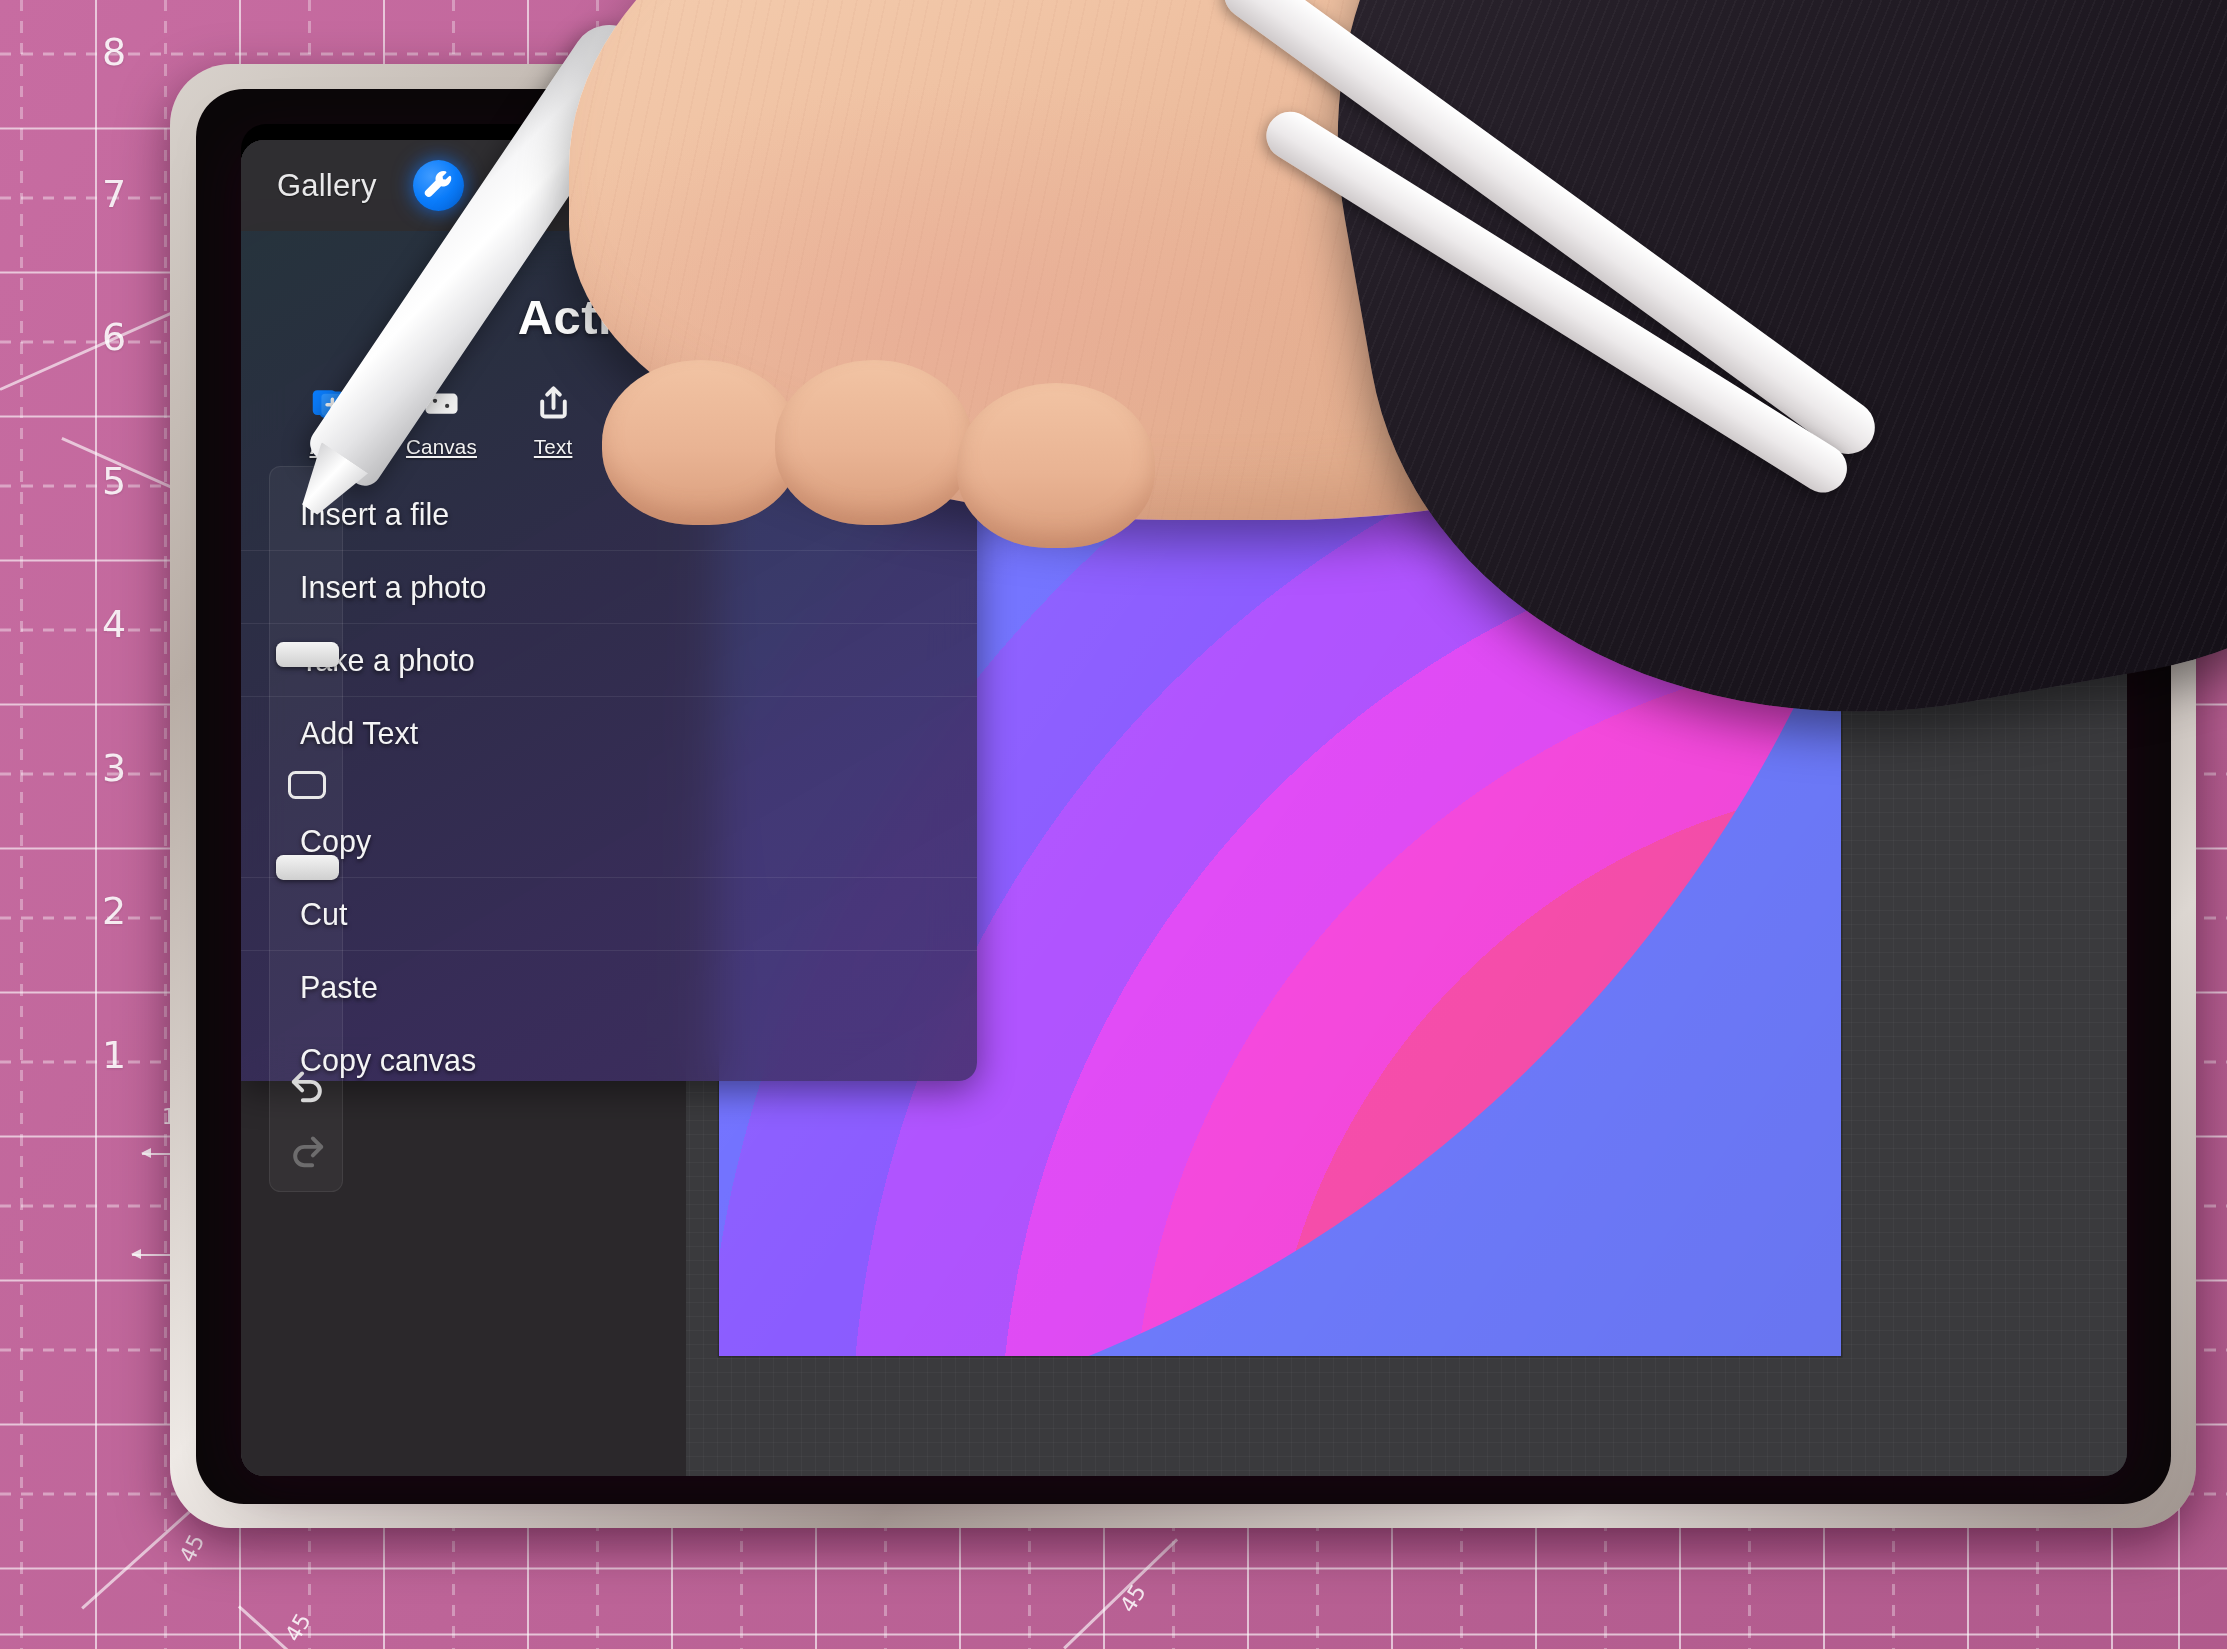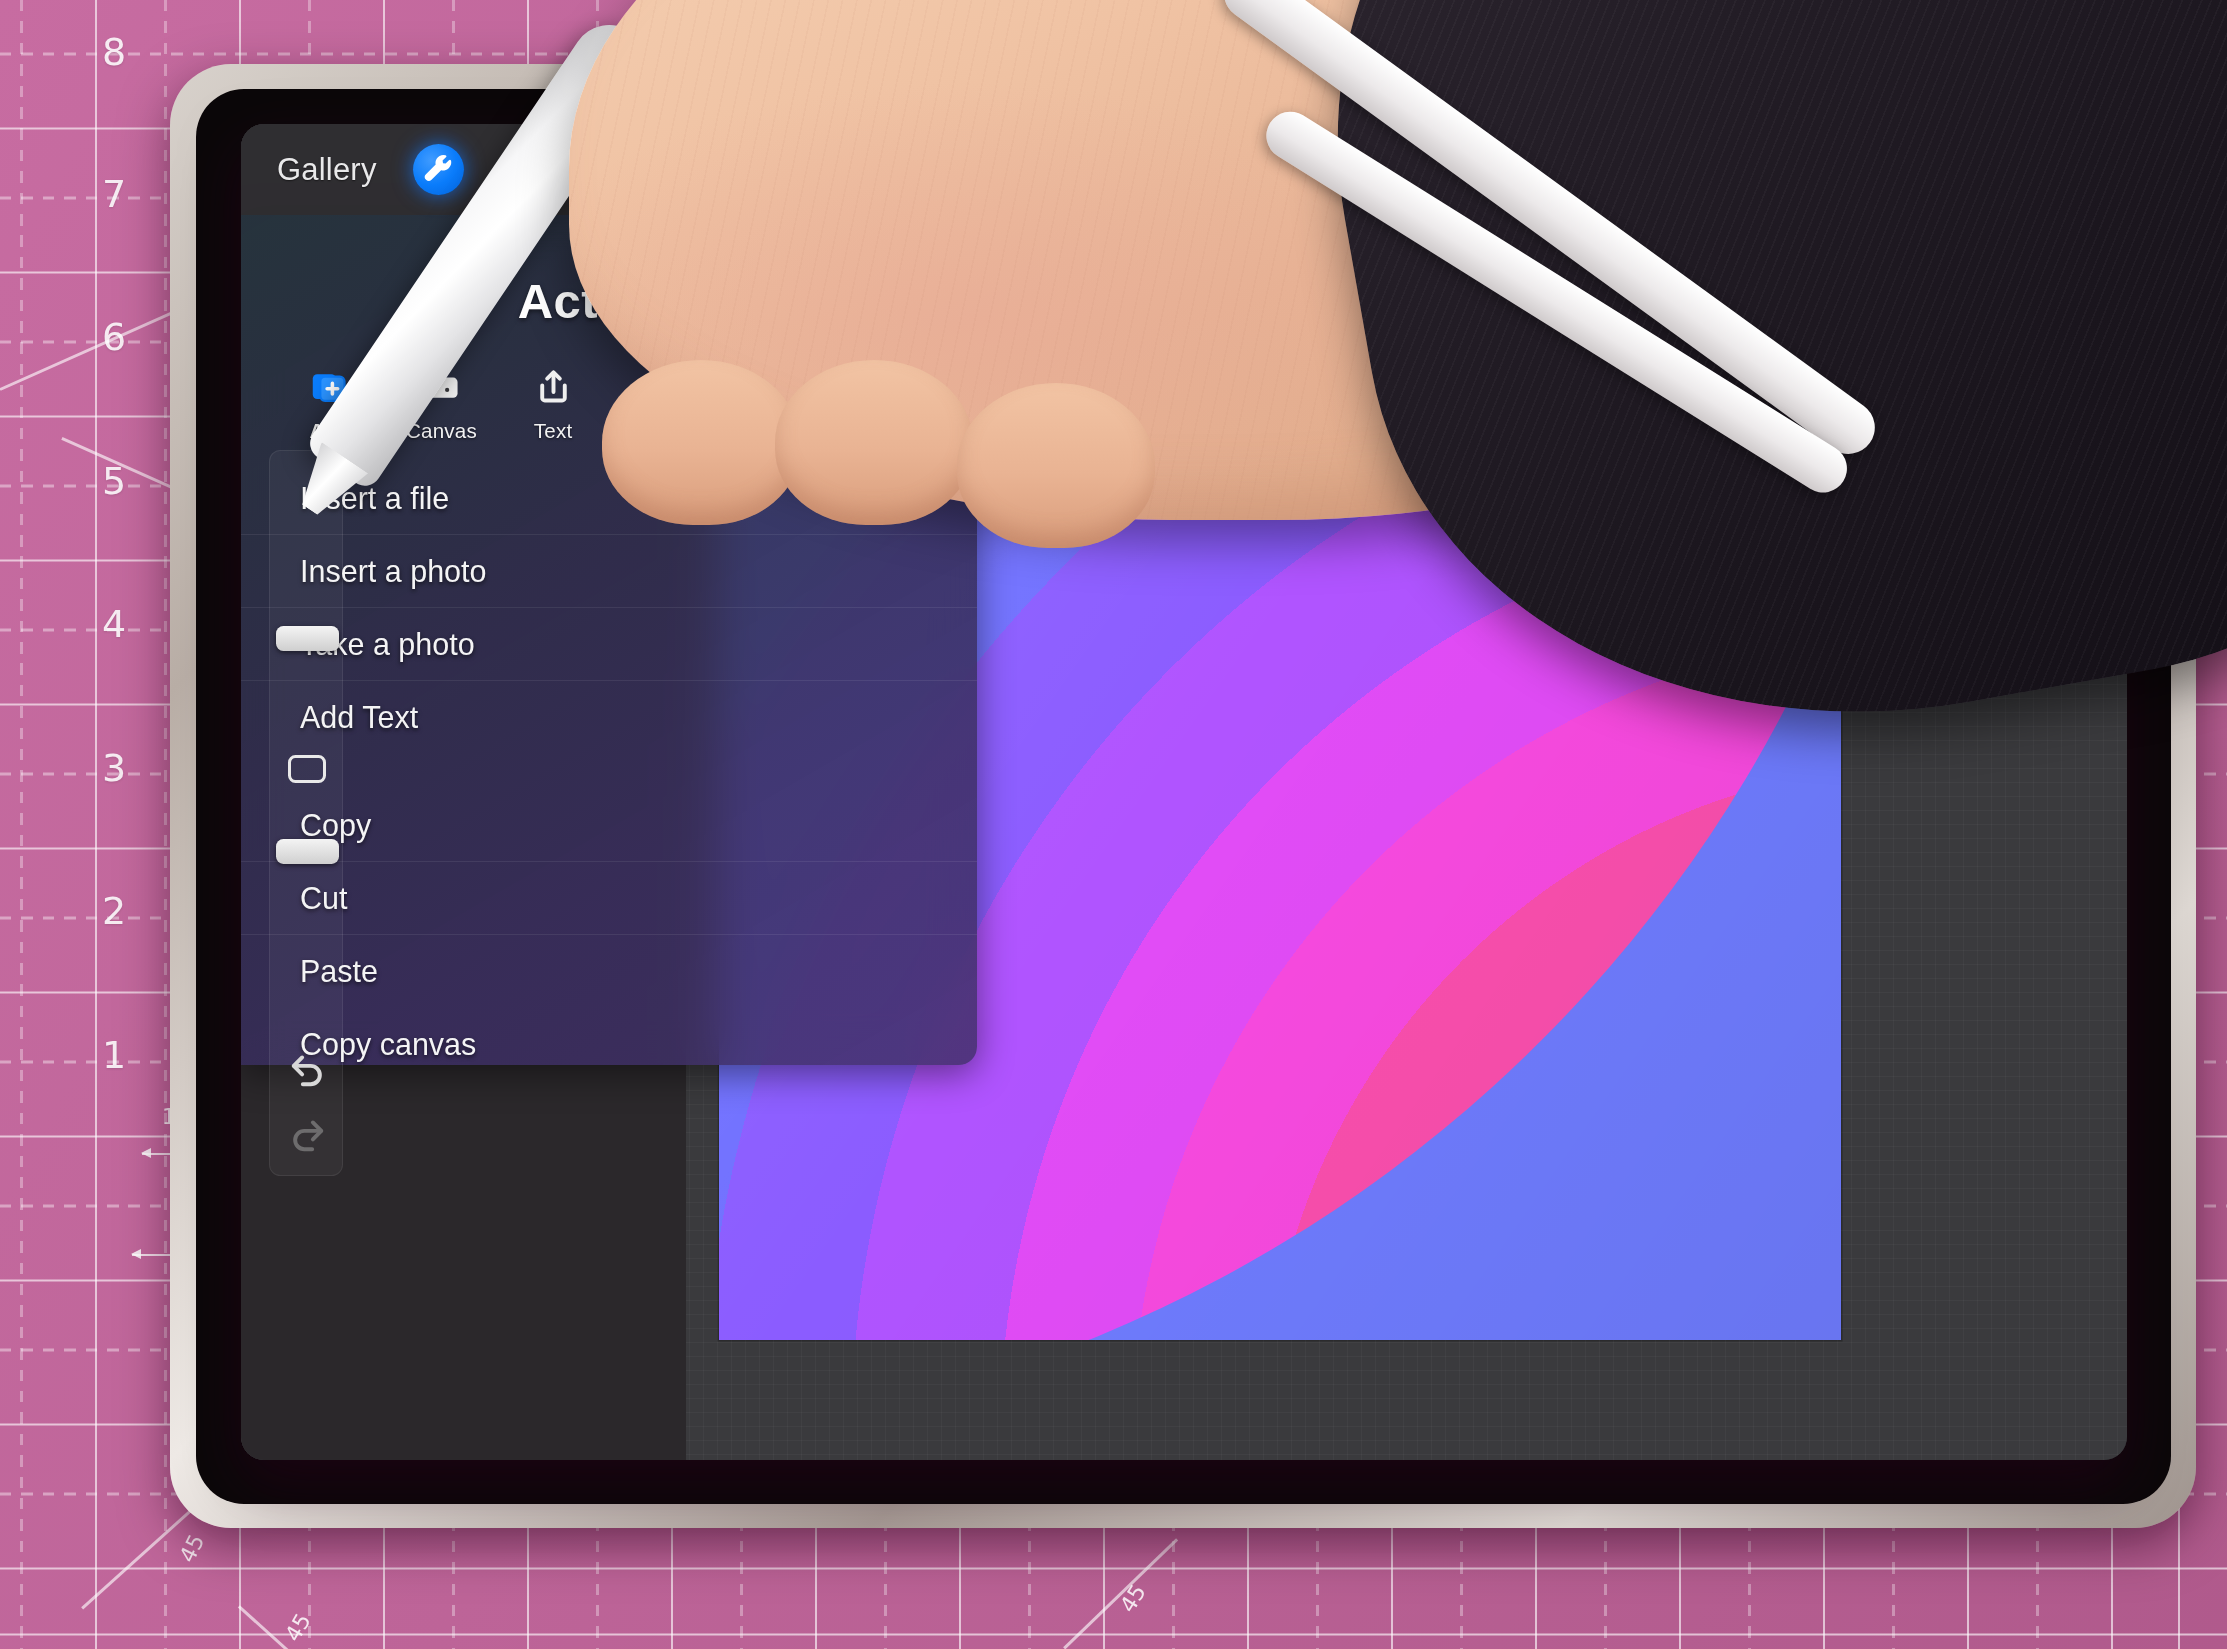--- a/index.html
+++ b/index.html
@@ -89,21 +89,21 @@
   }
   #ipad-bezel {
     position: absolute;
     left: 196px; top: 89px; width: 1975px; height: 1415px;
     border-radius: 48px;
     background: #0b0709;
   }
   
   #screen {
     position: absolute;
-    left: 241px; top: 124px; width: 1886px; height: 1336px;
+    left: 241px; top: 140px; width: 1886px; height: 1336px;
     border-radius: 23px;
     overflow: hidden;
     background: #2a2a2d;
   }
   
   #workspace {
     position: absolute; inset: 0;
     background: #3a3a3d;
     background-image:
       repeating-linear-gradient(to right, rgba(255,255,255,0.030) 0 0.8px, transparent 0.8px 14px),
@@ -163,20 +163,21 @@
   #tabs {
     position: absolute; left: 0; top: 147px; width: 100%;
     display: flex; justify-content: space-around;
     padding: 0 33px;
   }
   .tab { display: flex; flex-direction: column; align-items: center; gap: 10.7px; width: 97px; }
   .tab-ico { height: 46px; display: flex; align-items: flex-end; justify-content: center; }
   .tab-lbl {
     color: #f2f2f3; font-size: 20.6px; letter-spacing: 0.2px;
     text-shadow: 0 0.8px 2.5px rgba(0,0,0,0.65);
+    text-decoration: underline;
   }
   .tab.active .tab-lbl { font-weight: bold; color:#fff; }
 
   #menu { position: absolute; left: 0; top: 247px; width: 100%; }
   .menu-row {
     position: relative;
     height: 73px;
     display: flex; align-items: center;
     padding-left: 59px;
     color: #f4f4f5; font-size: 30.5px;

